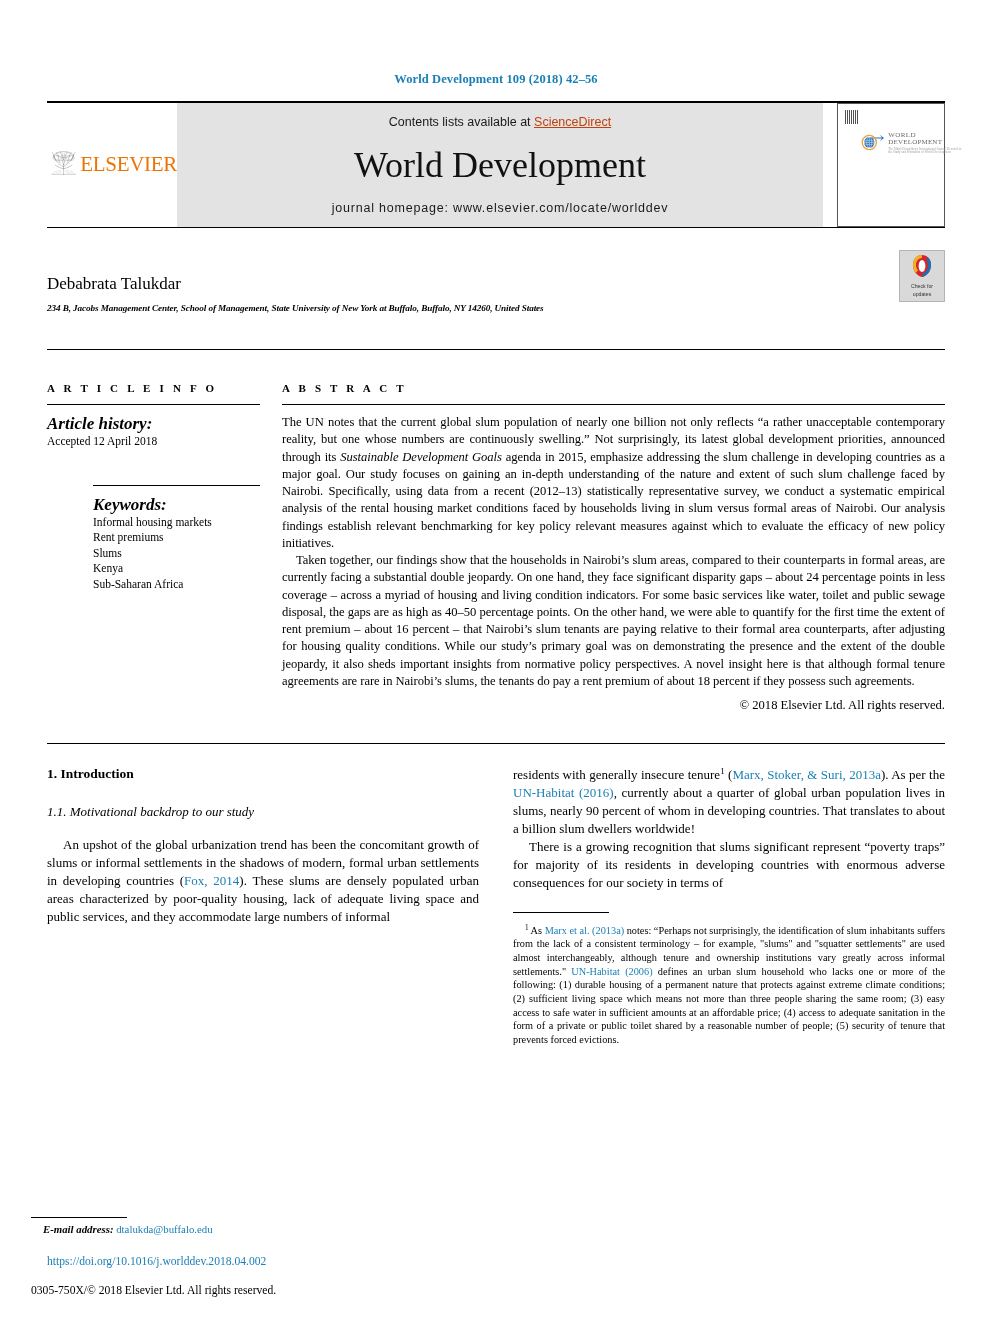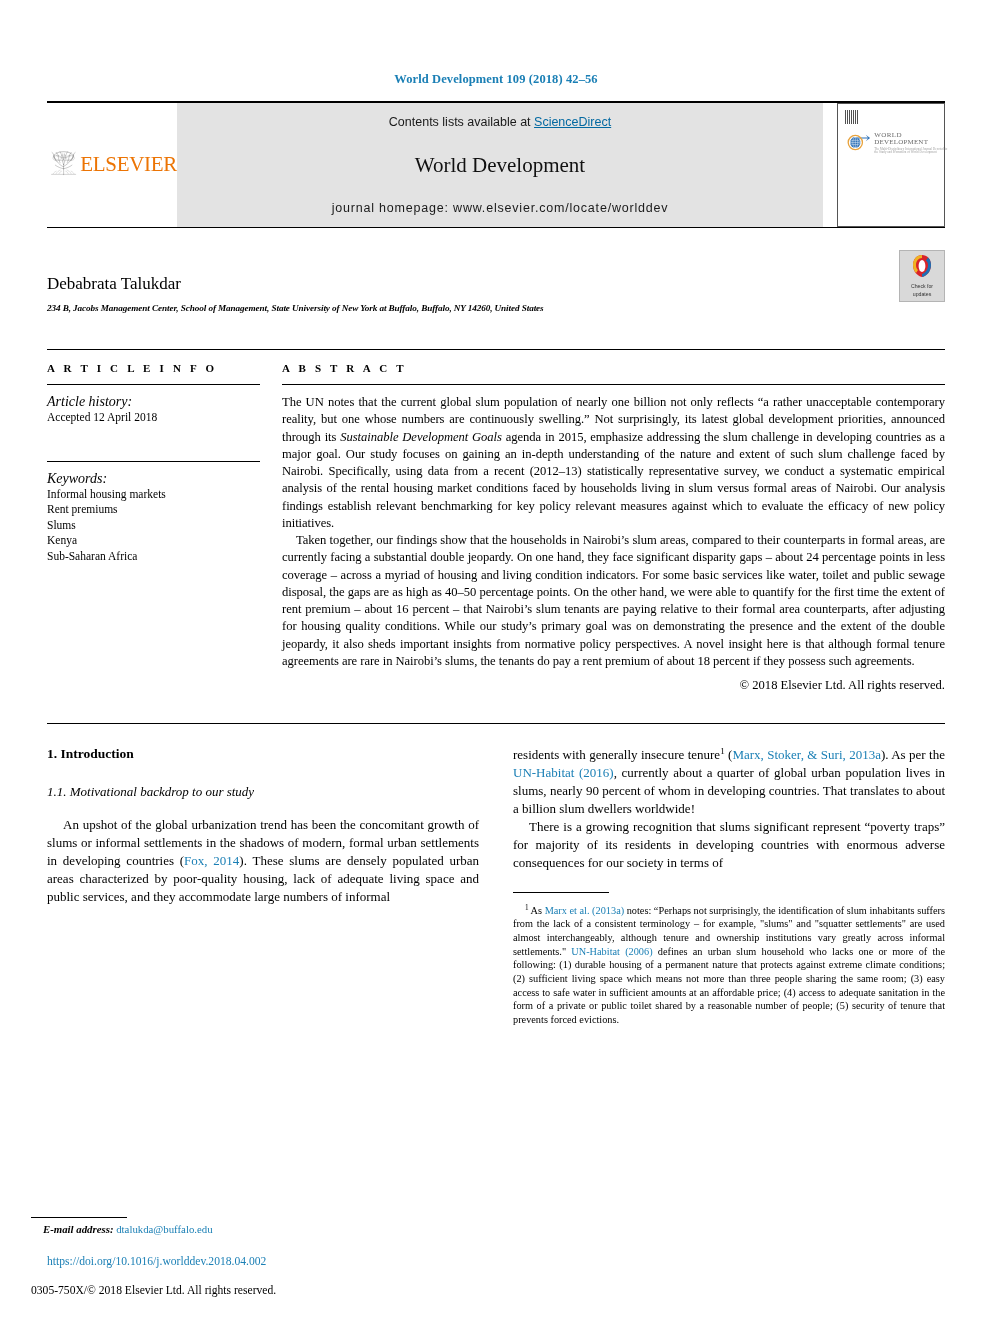--- a/index.html
+++ b/index.html
@@ -68,25 +68,25 @@
     justify-content: space-between;
     padding: 12px 0 12px 0;
     box-sizing: border-box;
   }
   .contents-line {
     font-family: "Liberation Sans", sans-serif;
     font-size: 12.5px;
     color: #1a1a1a;
   }
   .contents-line .sd {
-    color: #0369a1;
+    color: #c2410c;
   }
   .journal-name {
     font-family: "Liberation Serif", serif;
-    font-size: 21px;
+    font-size: 36px;
     line-height: 1;
     color: #111;
   }
   .homepage-line {
     font-family: "Liberation Sans", sans-serif;
     font-size: 12.5px;
     letter-spacing: .8px;
     color: #1a1a1a;
   }
   .cover-thumb {
@@ -102,21 +102,21 @@
     position: absolute;
     top: 6px; left: 7px;
     width: 14px; height: 14px;
     background:
       repeating-linear-gradient(90deg,#333 0 1px,#fff 1px 2px),
       repeating-linear-gradient(0deg,#333 0 1px,#fff 1px 2px);
     opacity:.85;
   }
   .cover-logo {
     position: absolute;
-    top: 20px; left: 8px;
+    top: 20px; left: 22px;
     display: flex;
     align-items: center;
   }
   .cover-title {
     margin-left: 3px;
     line-height: 1.05;
   }
   .cover-title .t1 {
     font-family: "Liberation Serif", serif;
     font-size: 7px;
@@ -185,21 +185,21 @@
     font-weight: bold;
     font-size: 9.2px;
     margin-top: 9px;
     letter-spacing: -0.1px;
   }
 
   
   .info-abstract {
     margin: 36px 47px 0 47px;
     border-top: 1.2px solid #000;
-    padding-top: 12px;
+    padding-top: 32px;
     display: flex;
     gap: 22px;
   }
   .col-info {
     flex: 0 0 213px;
     width: 213px;
   }
   .col-abstract {
     flex: 1 1 auto;
   }
@@ -209,31 +209,31 @@
     font-size: 11px;
     letter-spacing: 3.2px;
   }
   .rule {
     border-top: 1.1px solid #000;
     margin: 10px 0 9px 0;
   }
   .info-sub {
     font-family: "Liberation Serif", serif;
     font-style: italic;
-    font-weight: normal;
-    font-size: 14px;
+    font-weight: bold;
+    font-size: 17px;
     margin: 0;
   }
   .info-line {
     font-family: "Liberation Serif", serif;
     font-size: 11.5px;
     margin: 0;
     line-height: 1.35;
   }
-  .kw-block { margin-top: 35px; }
+  .kw-block { margin-top: 35px; margin-left: 46px; }
   .abstract-p {
     font-family: "Liberation Serif", serif;
     font-size: 12.6px;
     line-height: 1.37;
     text-align: justify;
     margin: 0;
     letter-spacing: -0.05px;
   }
   .abstract-p + .abstract-p { text-indent: 14px; }
   .copyright-line {

